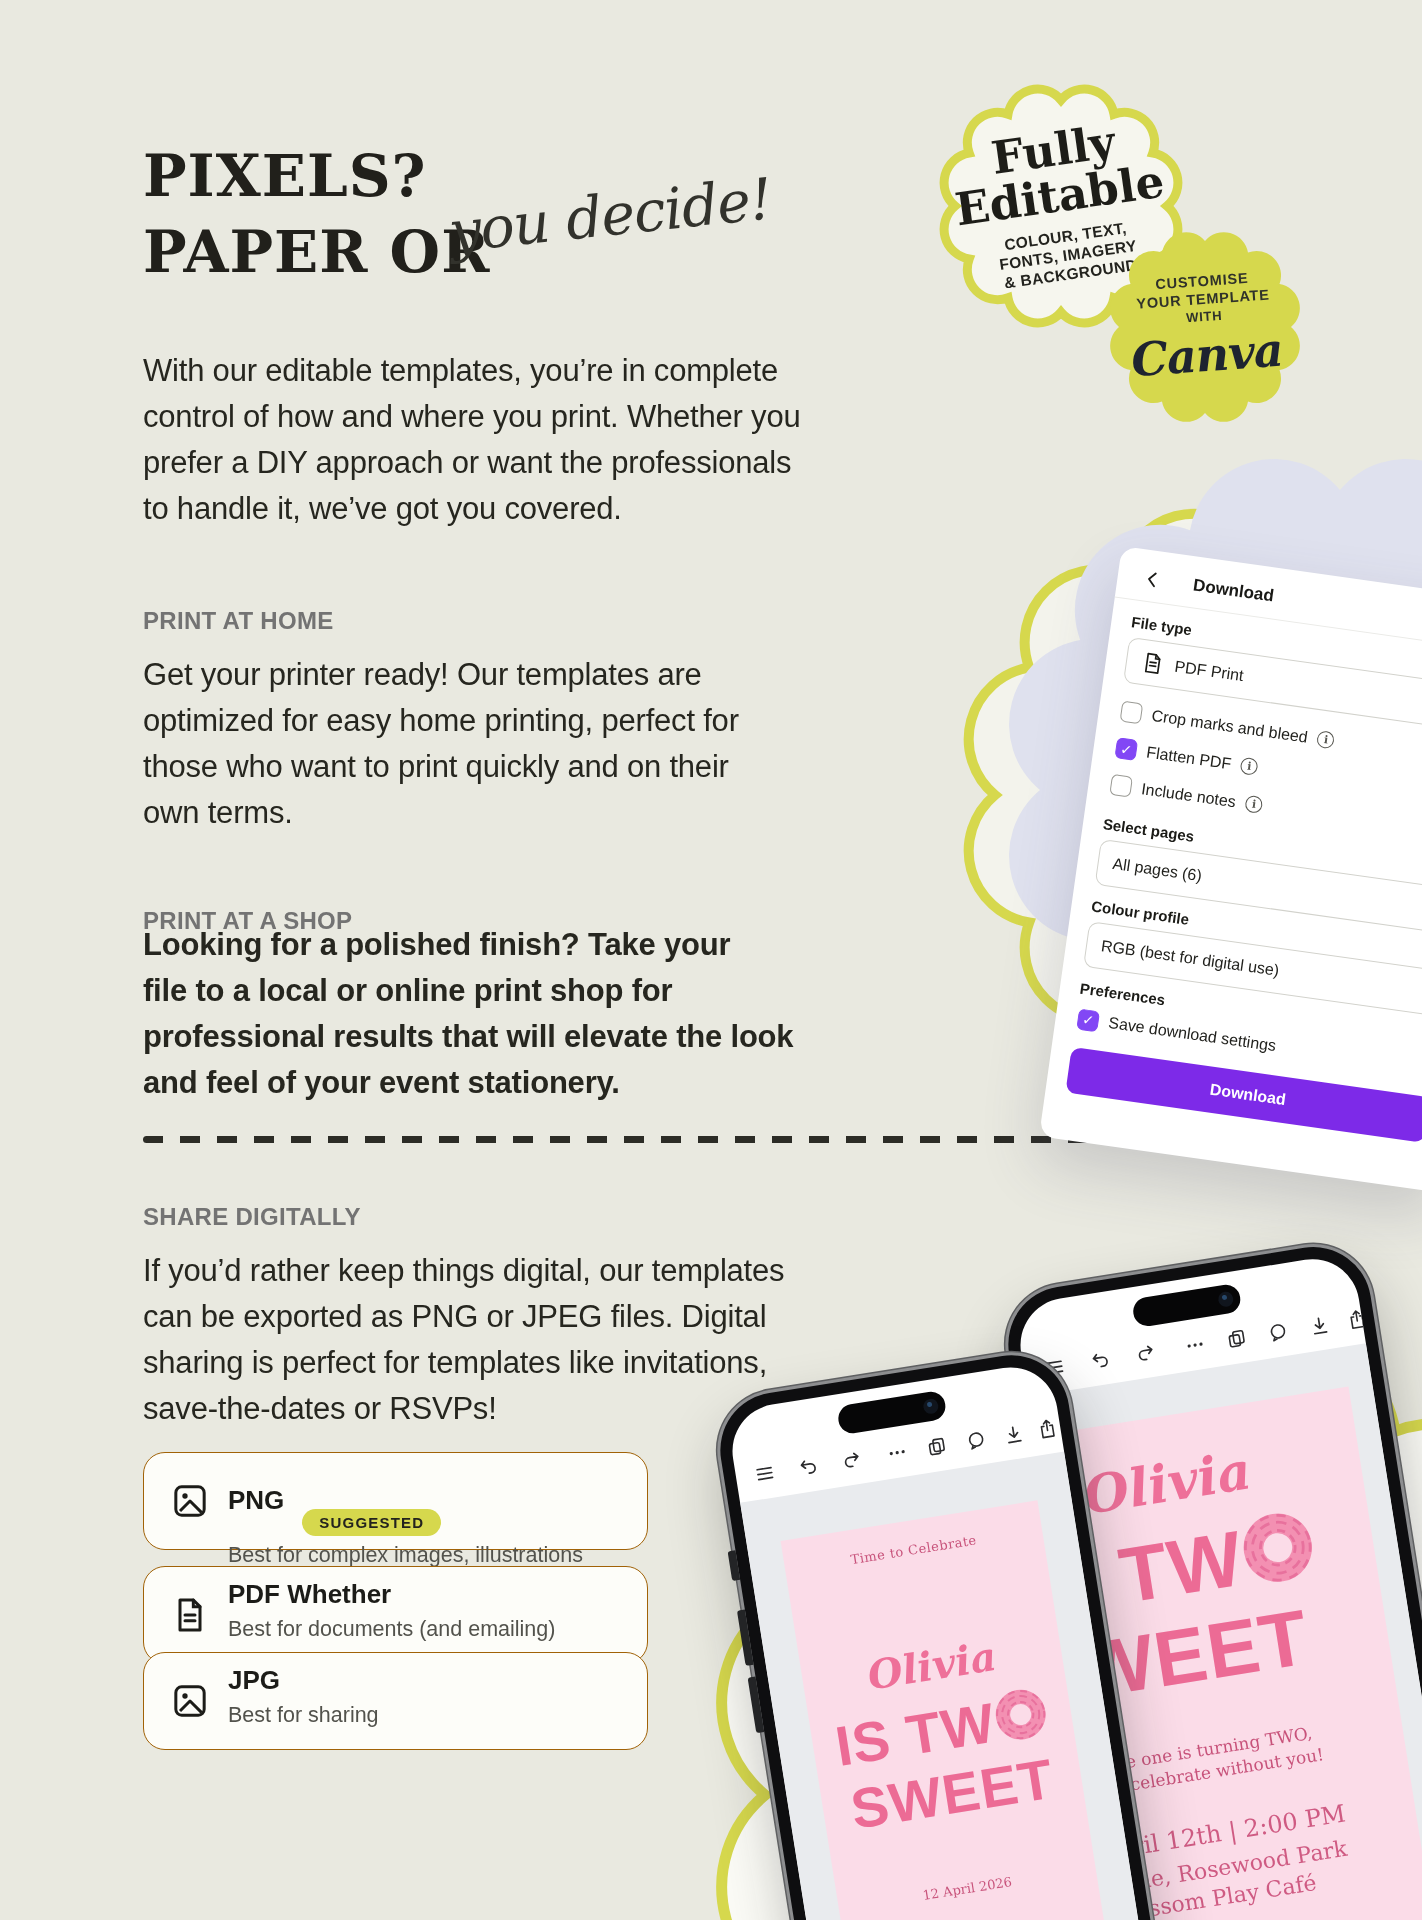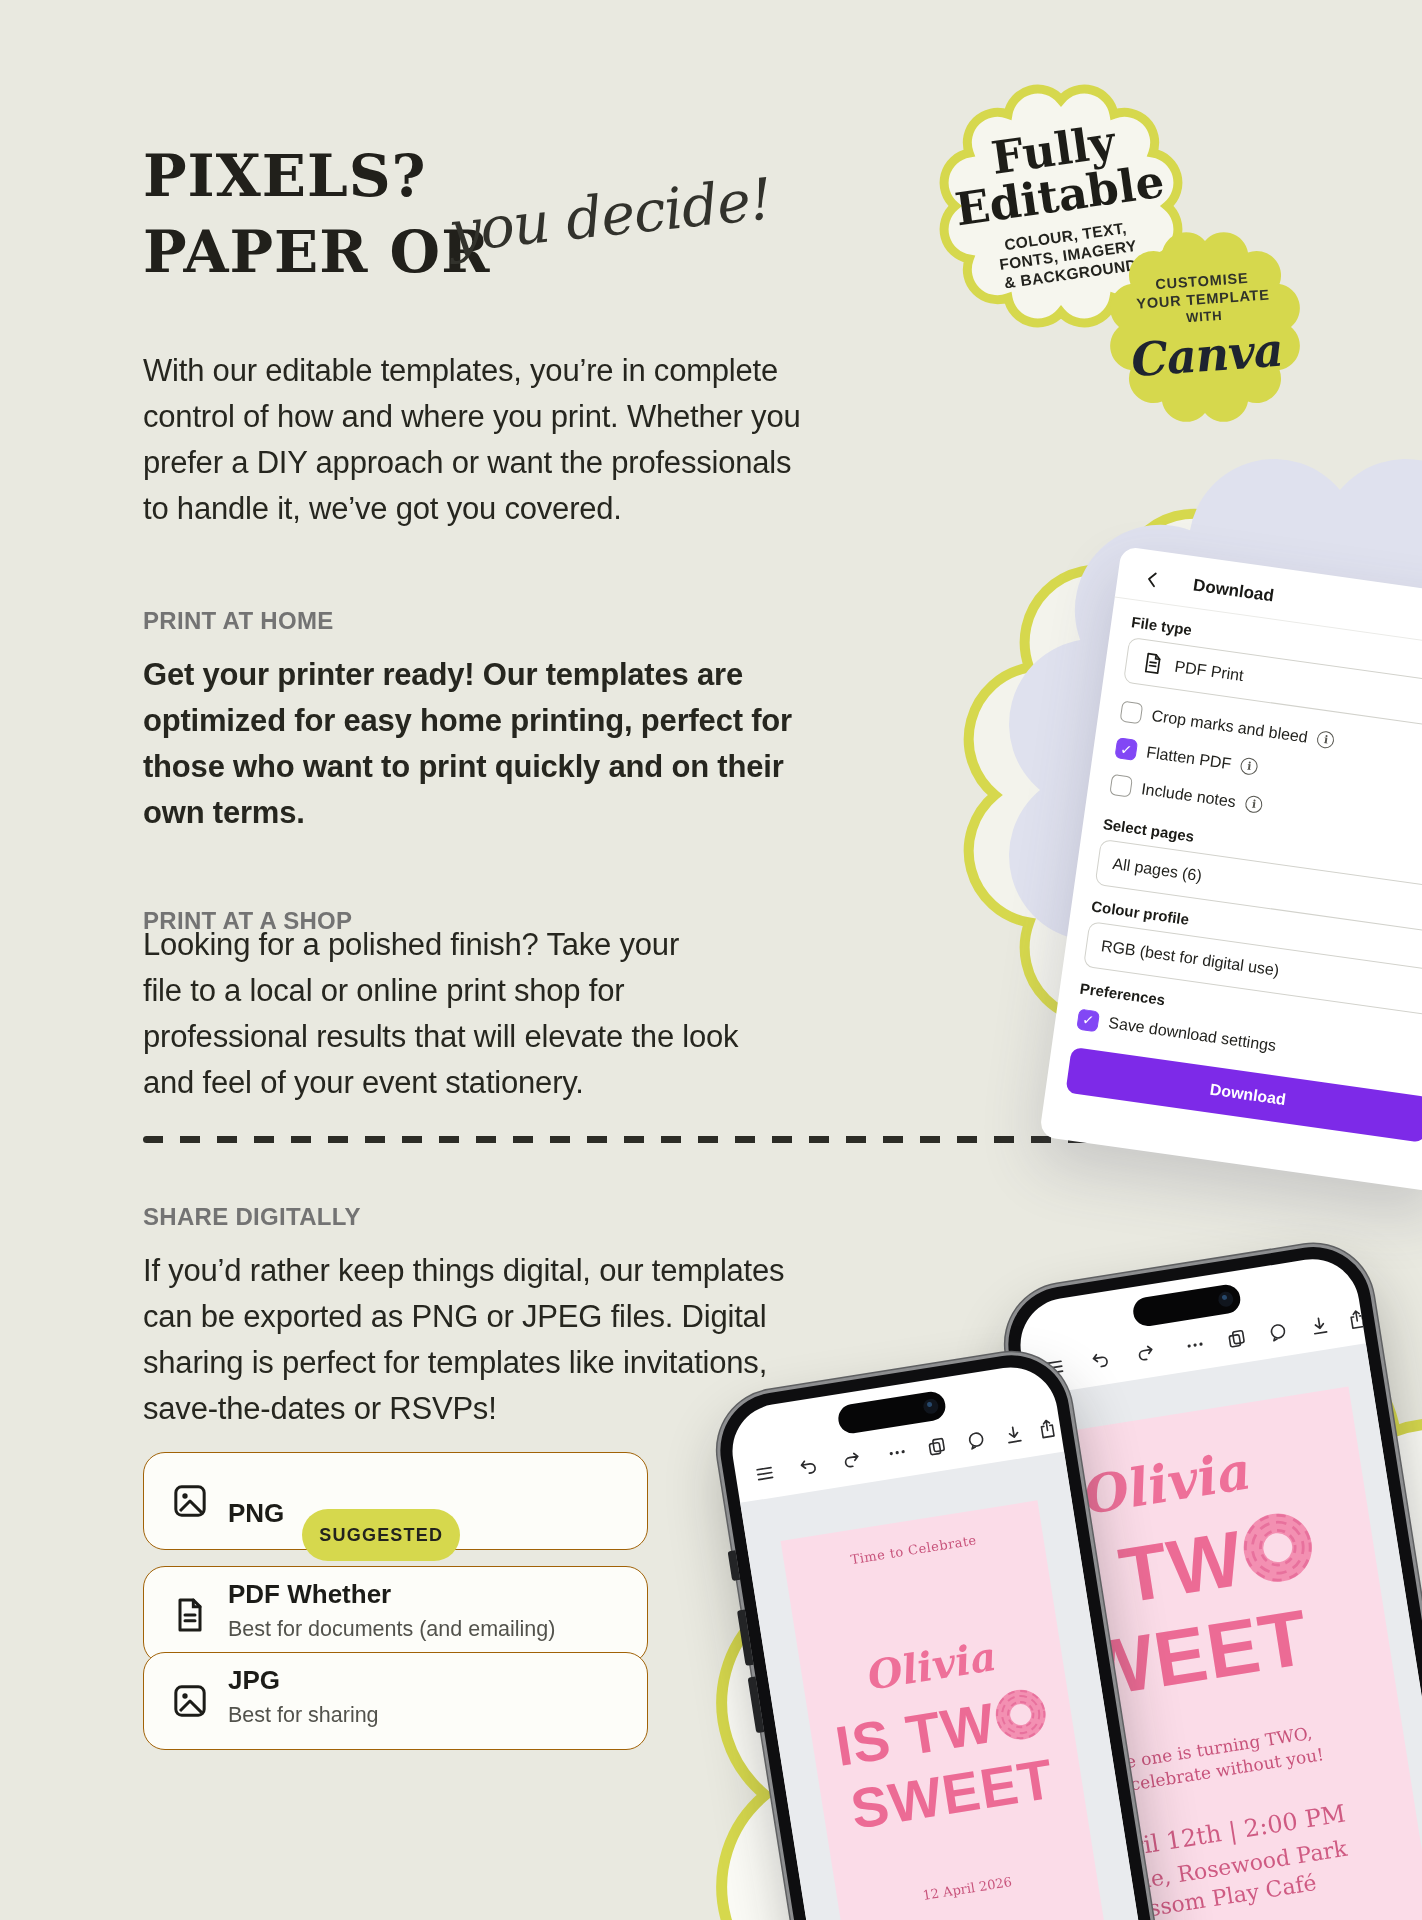--- a/index.html
+++ b/index.html
@@ -89,22 +89,22 @@
   .card {
     left:143px; width:505px; height:98px;
     background:#fdfdf9; border:1px solid #a16207; border-radius:22px;
     padding:12px 20px 12px 84px;
   }
   .card .cicon { position:absolute; left:26px; top:28px; width:40px; height:40px; color:#1c1c18; }
   .card-title-row { display:flex; align-items:center; gap:18px; }
   .card-title { font-size:26px; font-weight:600; color:#1c1c18; }
   .pill {
     background:#d6d84d; color:#23231e; border-radius:999px;
-    font-size:18px; font-weight:700; letter-spacing:1.2px;
-    padding:17px 17px; line-height:1;margin-top:44px;
+    font-size:15px; font-weight:700; letter-spacing:1.2px;
+    padding:6px 17px; line-height:1;margin-top:44px;
   }
   .card-desc { margin-top:7px; font-size:21.5px; color:#52524c; }
 
   
   .phone {
     background:#0e0e10; border-radius:58px;
     box-shadow:0 0 0 3px #8d8e90, 0 0 0 4.5px #5f6062, 0 30px 60px rgba(25,25,25,0.30);
     transform-origin:top left;
   }
   .phone .sidebtn { position:absolute; left:-8px; width:8px; background:#232426; border-radius:3px 0 0 3px; }
@@ -171,27 +171,27 @@
   </div>
   <div class="canva-logo">Canva</div>
 </div>
 
 <div class="abs body-text intro z2">With our editable templates, you’re in complete
 control of how and where you print. Whether you
 prefer a DIY approach or want the professionals
 to handle it, we’ve got you covered.</div>
 
 <div class="abs section-h z2" style="left:143px; top:607px;">PRINT AT HOME</div>
-<div class="abs body-text z2" style="left:143px; top:652px; width:900px;font-weight:bold;">Get your printer ready! Our templates are
+<div class="abs body-text z2" style="left:143px; top:652px; width:900px;">Get your printer ready! Our templates are
 optimized for easy home printing, perfect for
 those who want to print quickly and on their
 own terms.</div>
 
 <div class="abs section-h z2" style="left:143px; top:907px;">PRINT AT A SHOP</div>
-<div class="abs body-text z2" style="left:143px; top:922px; width:900px;">Looking for a polished finish? Take your
+<div class="abs body-text z2" style="left:143px; top:922px; width:900px;font-weight:bold;">Looking for a polished finish? Take your
 file to a local or online print shop for
 professional results that will elevate the look
 and feel of your event stationery.</div>
 
 <div class="abs divider z2"></div>
 
 <div class="abs section-h z2" style="left:143px; top:1203px;">SHARE DIGITALLY</div>
 <div class="abs body-text z2" style="left:143px; top:1248px; width:900px;">If you’d rather keep things digital, our templates
 can be exported as PNG or JPEG files. Digital
 sharing is perfect for templates like invitations,

